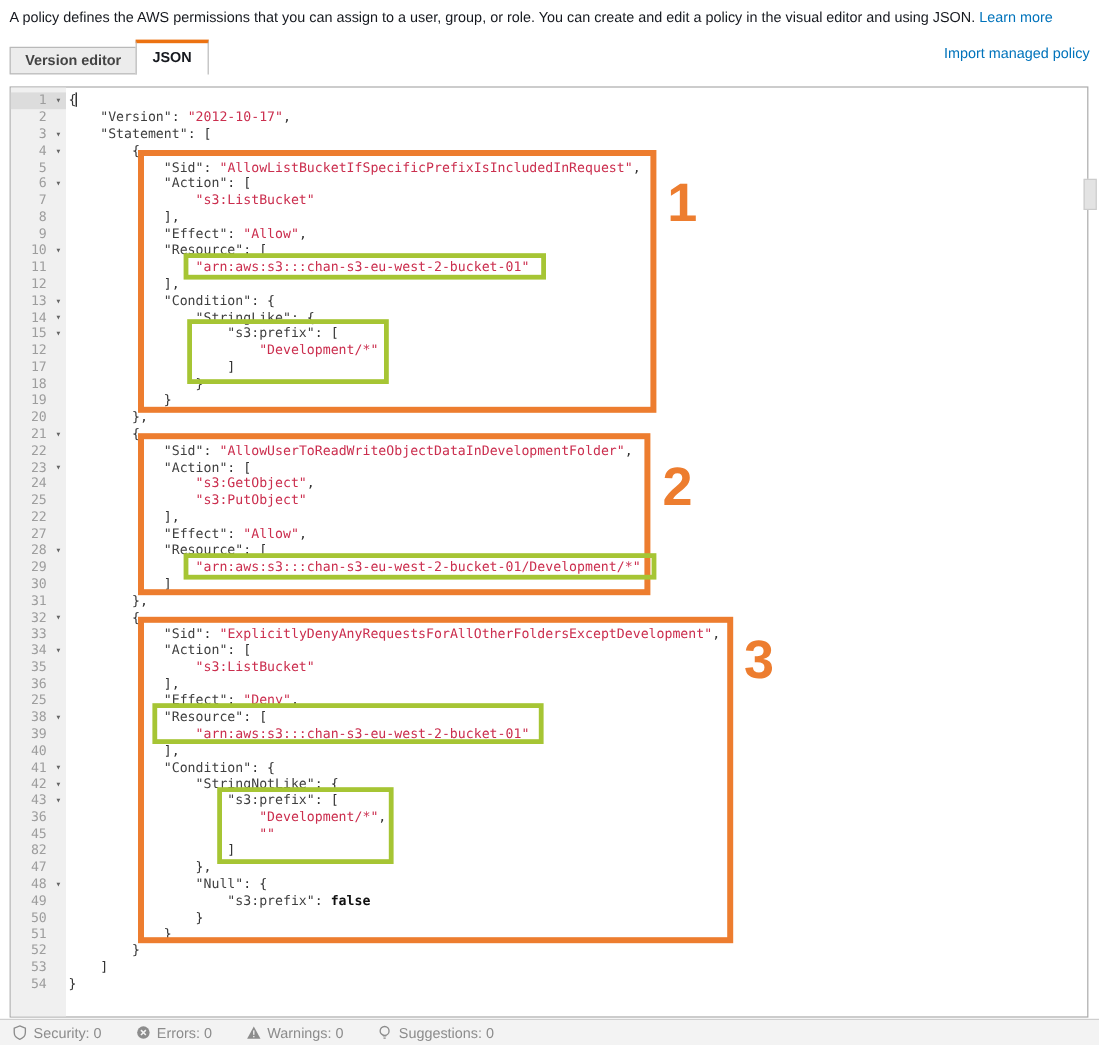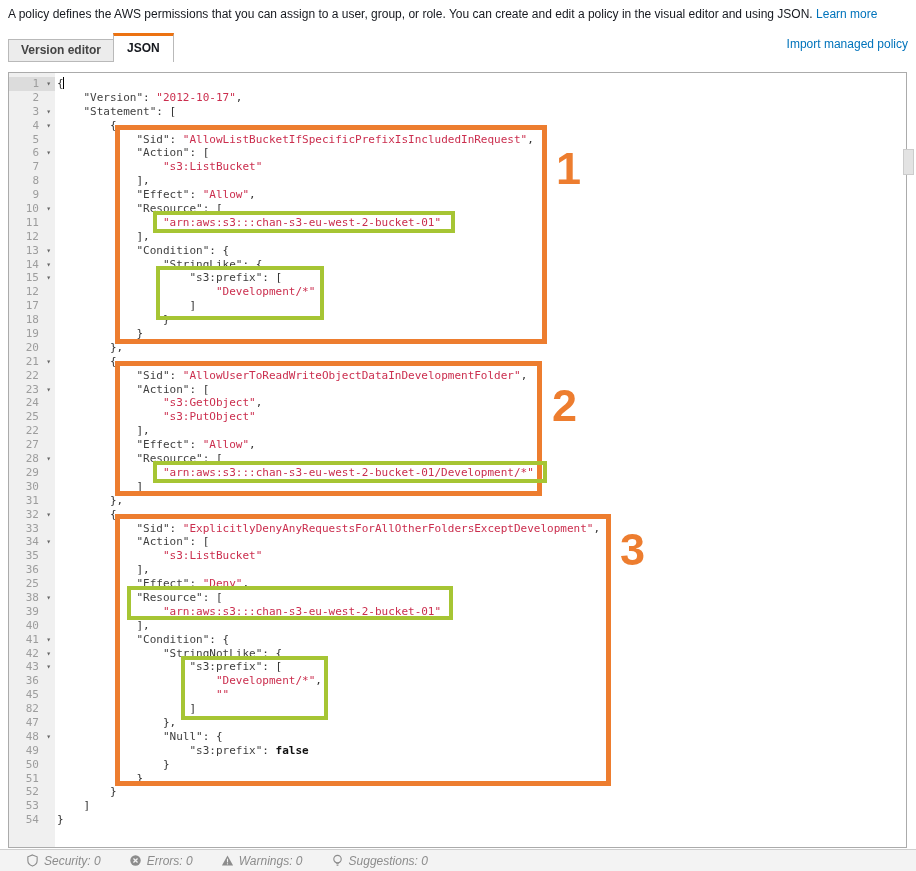--- a/index.html
+++ b/index.html
@@ -50,21 +50,21 @@
   .gbox4{left:127px;top:586px;width:326px;height:34px;}
   .gbox5{left:181px;top:656px;width:147px;height:64px;}
   .digit{position:absolute;font-size:45px;font-weight:bold;color:var(--obox);line-height:45px;}
   .digit1{left:556px;top:146px;}
   .digit2{left:552px;top:383px;}
   .digit3{left:620px;top:527px;}
 
   
   .statusbar{position:absolute;left:0;top:849px;width:916px;height:22px;box-sizing:border-box;
              background:#f3f3f3;border-top:1px solid #cfcfcf;display:flex;align-items:center;
-             padding-left:26px;gap:28px;font-size:12px;color:#8c8c8c;font-style:italic;}
+             padding-left:10px;gap:28px;font-size:12px;color:#8c8c8c;}
   .sitem{display:flex;align-items:center;gap:5px;}
   .sitem svg{display:block;}
 </style>
 </head>
 <body>
 
 <div class="page" style="--accent: #ec7211; --link: #0073bb; --obox: #ed7d2f; --gbox: #a6c534; --key: #3f3f3f; --str: #cb2e4e; --punct: #333333;">
 
   <div class="desc">
     <span>A policy defines the AWS permissions that you can assign to a user, group, or role. You can create and edit a policy in the visual editor and using JSON.</span>

